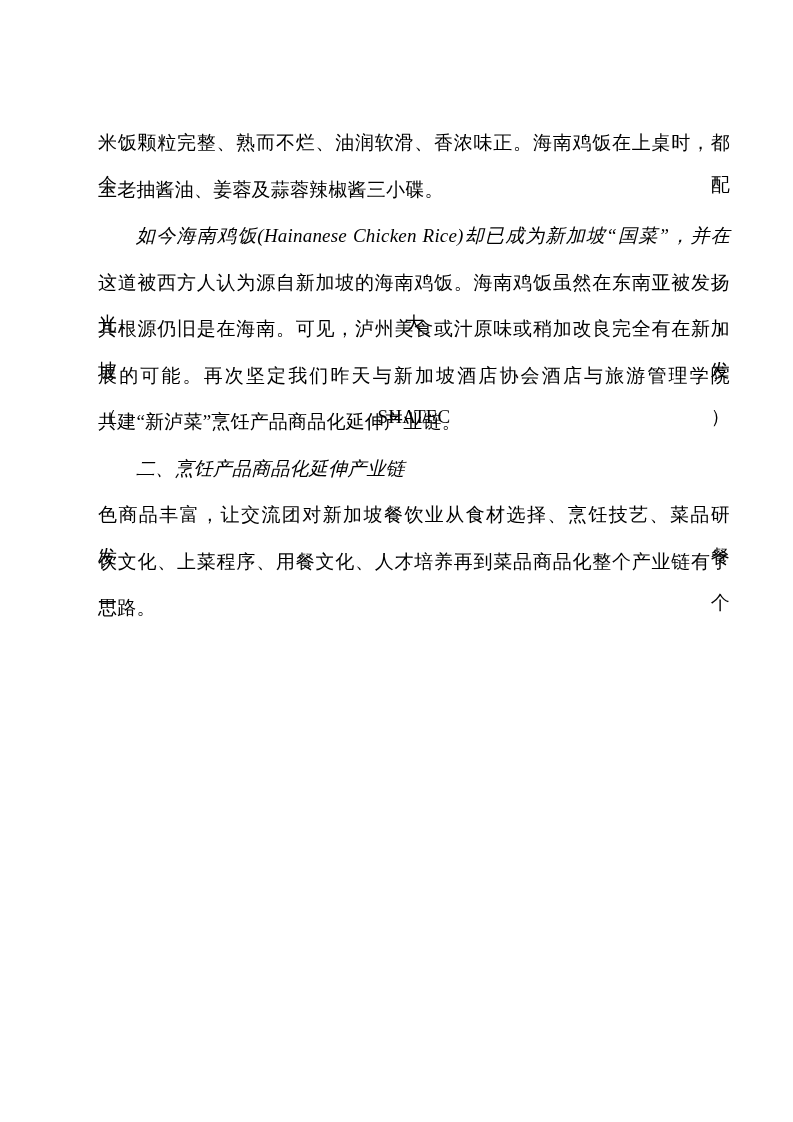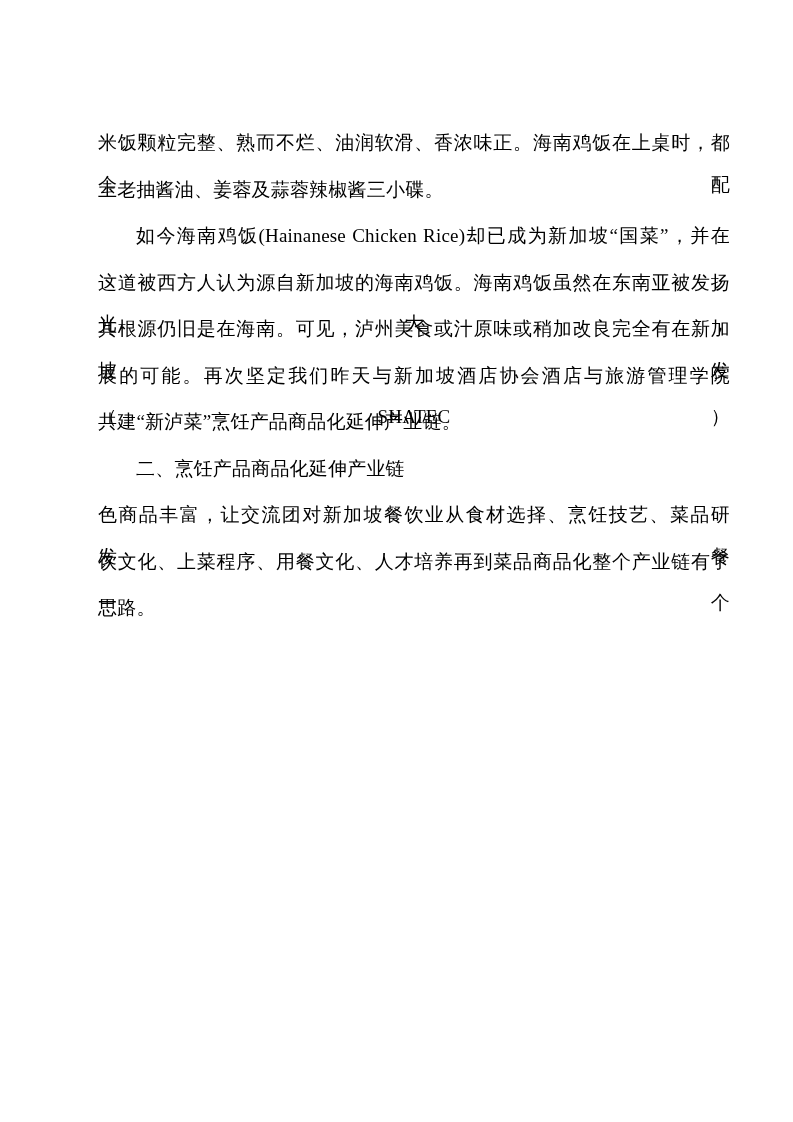--- a/index.html
+++ b/index.html
@@ -32,21 +32,21 @@
     color: #000000;
     letter-spacing: 0.2px;
   }
   
   .fill {
     white-space: normal;
     text-align: justify;
     text-align-last: justify;
   }
   
-  .indent { text-indent: 38px; }
+  .indent { text-indent: 38px; font-style: italic; }
 </style>
 </head>
 <body>
 
 <div class="page">
   <div class="text-block">
 
     <div class="para">
       <div class="line fill">米饭颗粒完整、熟而不烂、油润软滑、香浓味正。海南鸡饭在上桌时，都会配</div>
       <div class="line">上老抽酱油、姜蓉及蒜蓉辣椒酱三小碟。</div>

